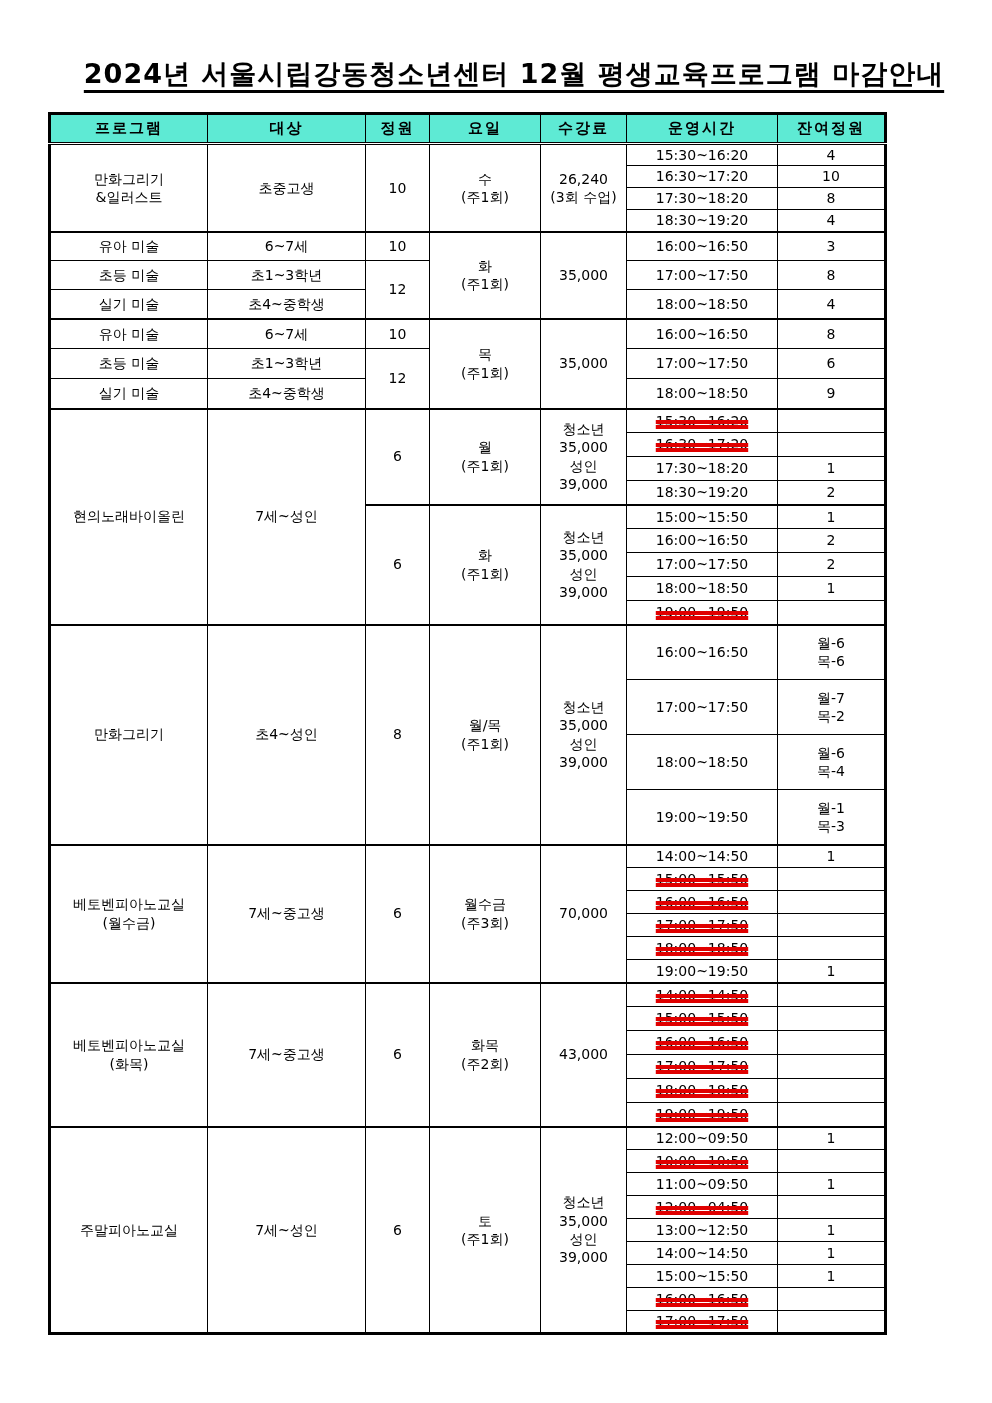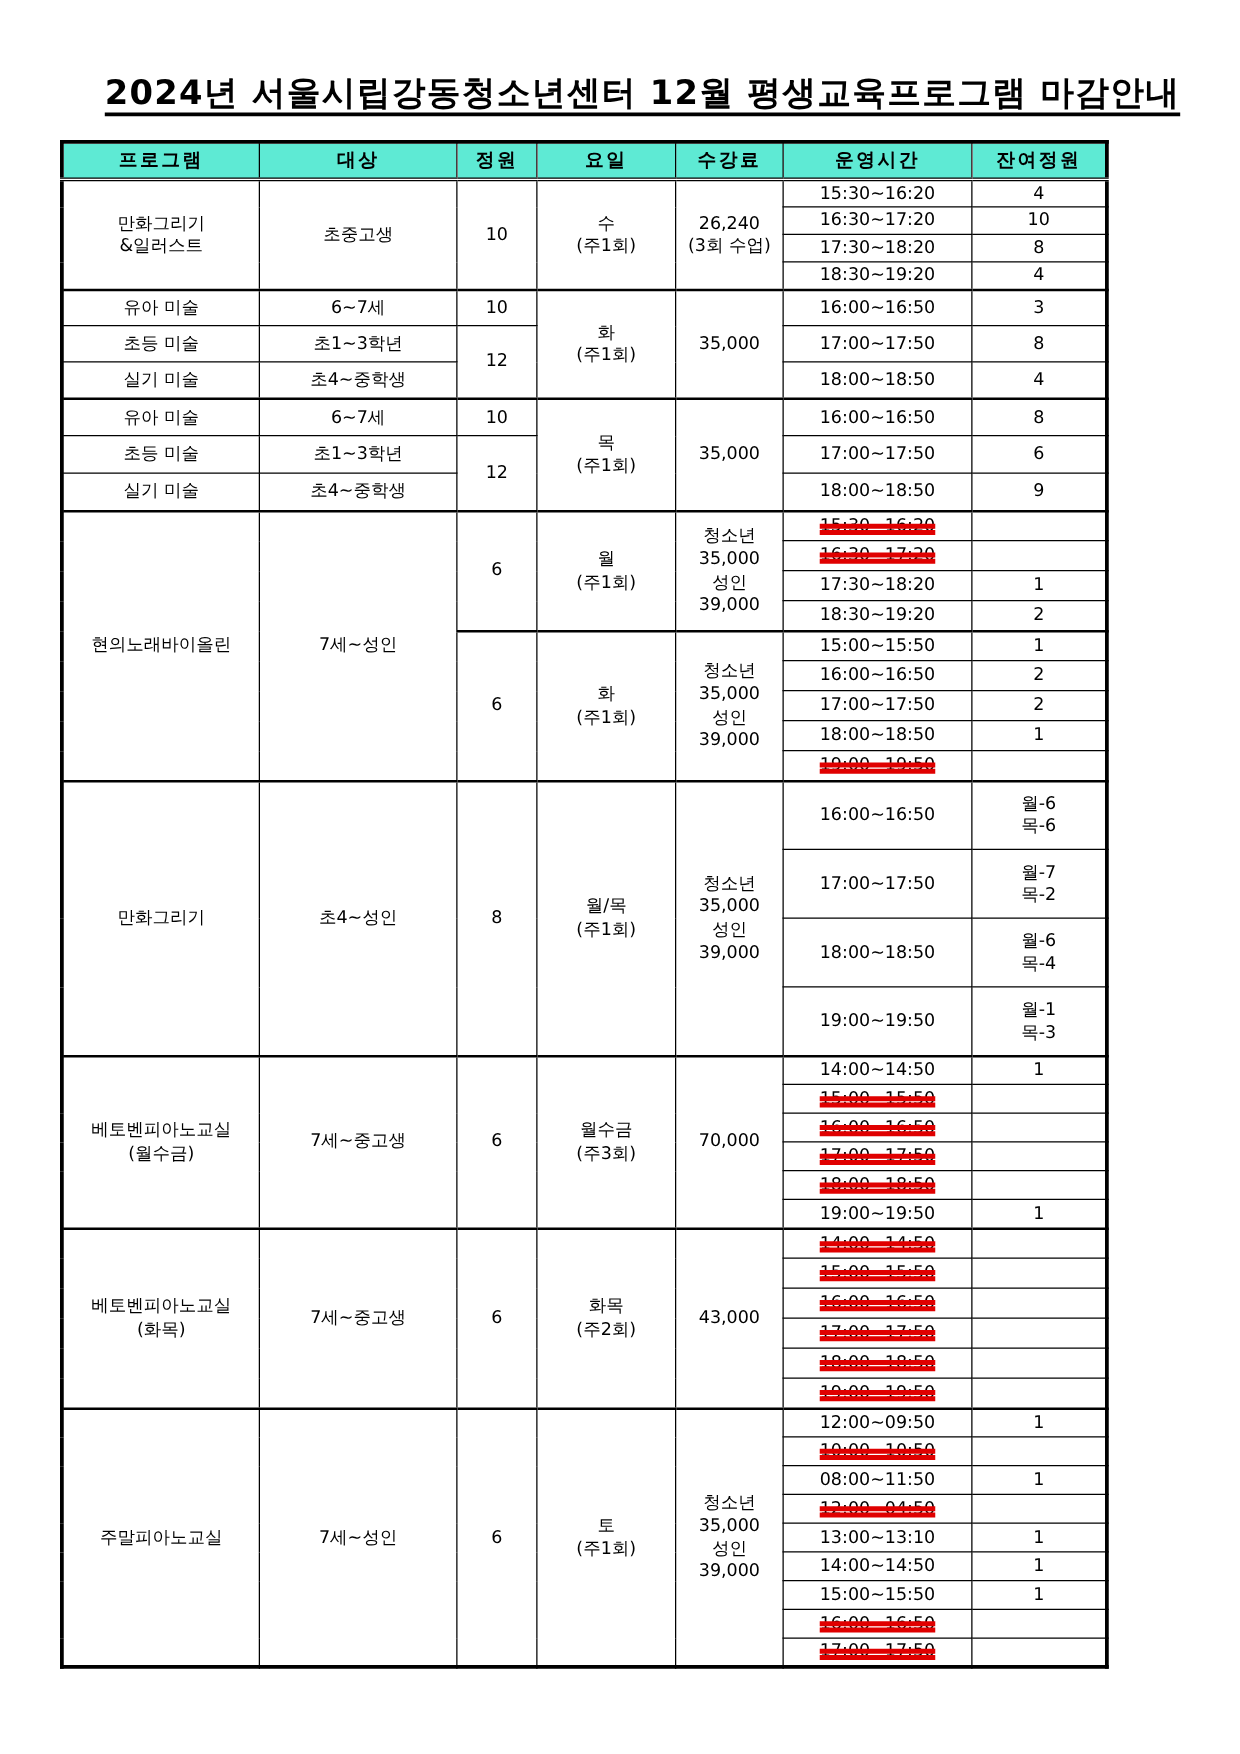--- a/index.html
+++ b/index.html
@@ -315,29 +315,29 @@
 성인
 39,000</td>
     <td>12:00~09:50</td>
     <td>1</td>
   </tr>
   <tr class="h23">
     <td class="closed">10:00~10:50</td>
     <td></td>
   </tr>
   <tr class="h23">
-    <td>08:00~11:50</td>
+    <td>11:00~09:50</td>
     <td>1</td>
   </tr>
   <tr class="h23">
     <td class="closed">12:00~04:50</td>
     <td></td>
   </tr>
   <tr class="h23">
-    <td>13:00~13:10</td>
+    <td>13:00~12:50</td>
     <td>1</td>
   </tr>
   <tr class="h23">
     <td>14:00~14:50</td>
     <td>1</td>
   </tr>
   <tr class="h23">
     <td>15:00~15:50</td>
     <td>1</td>
   </tr>

